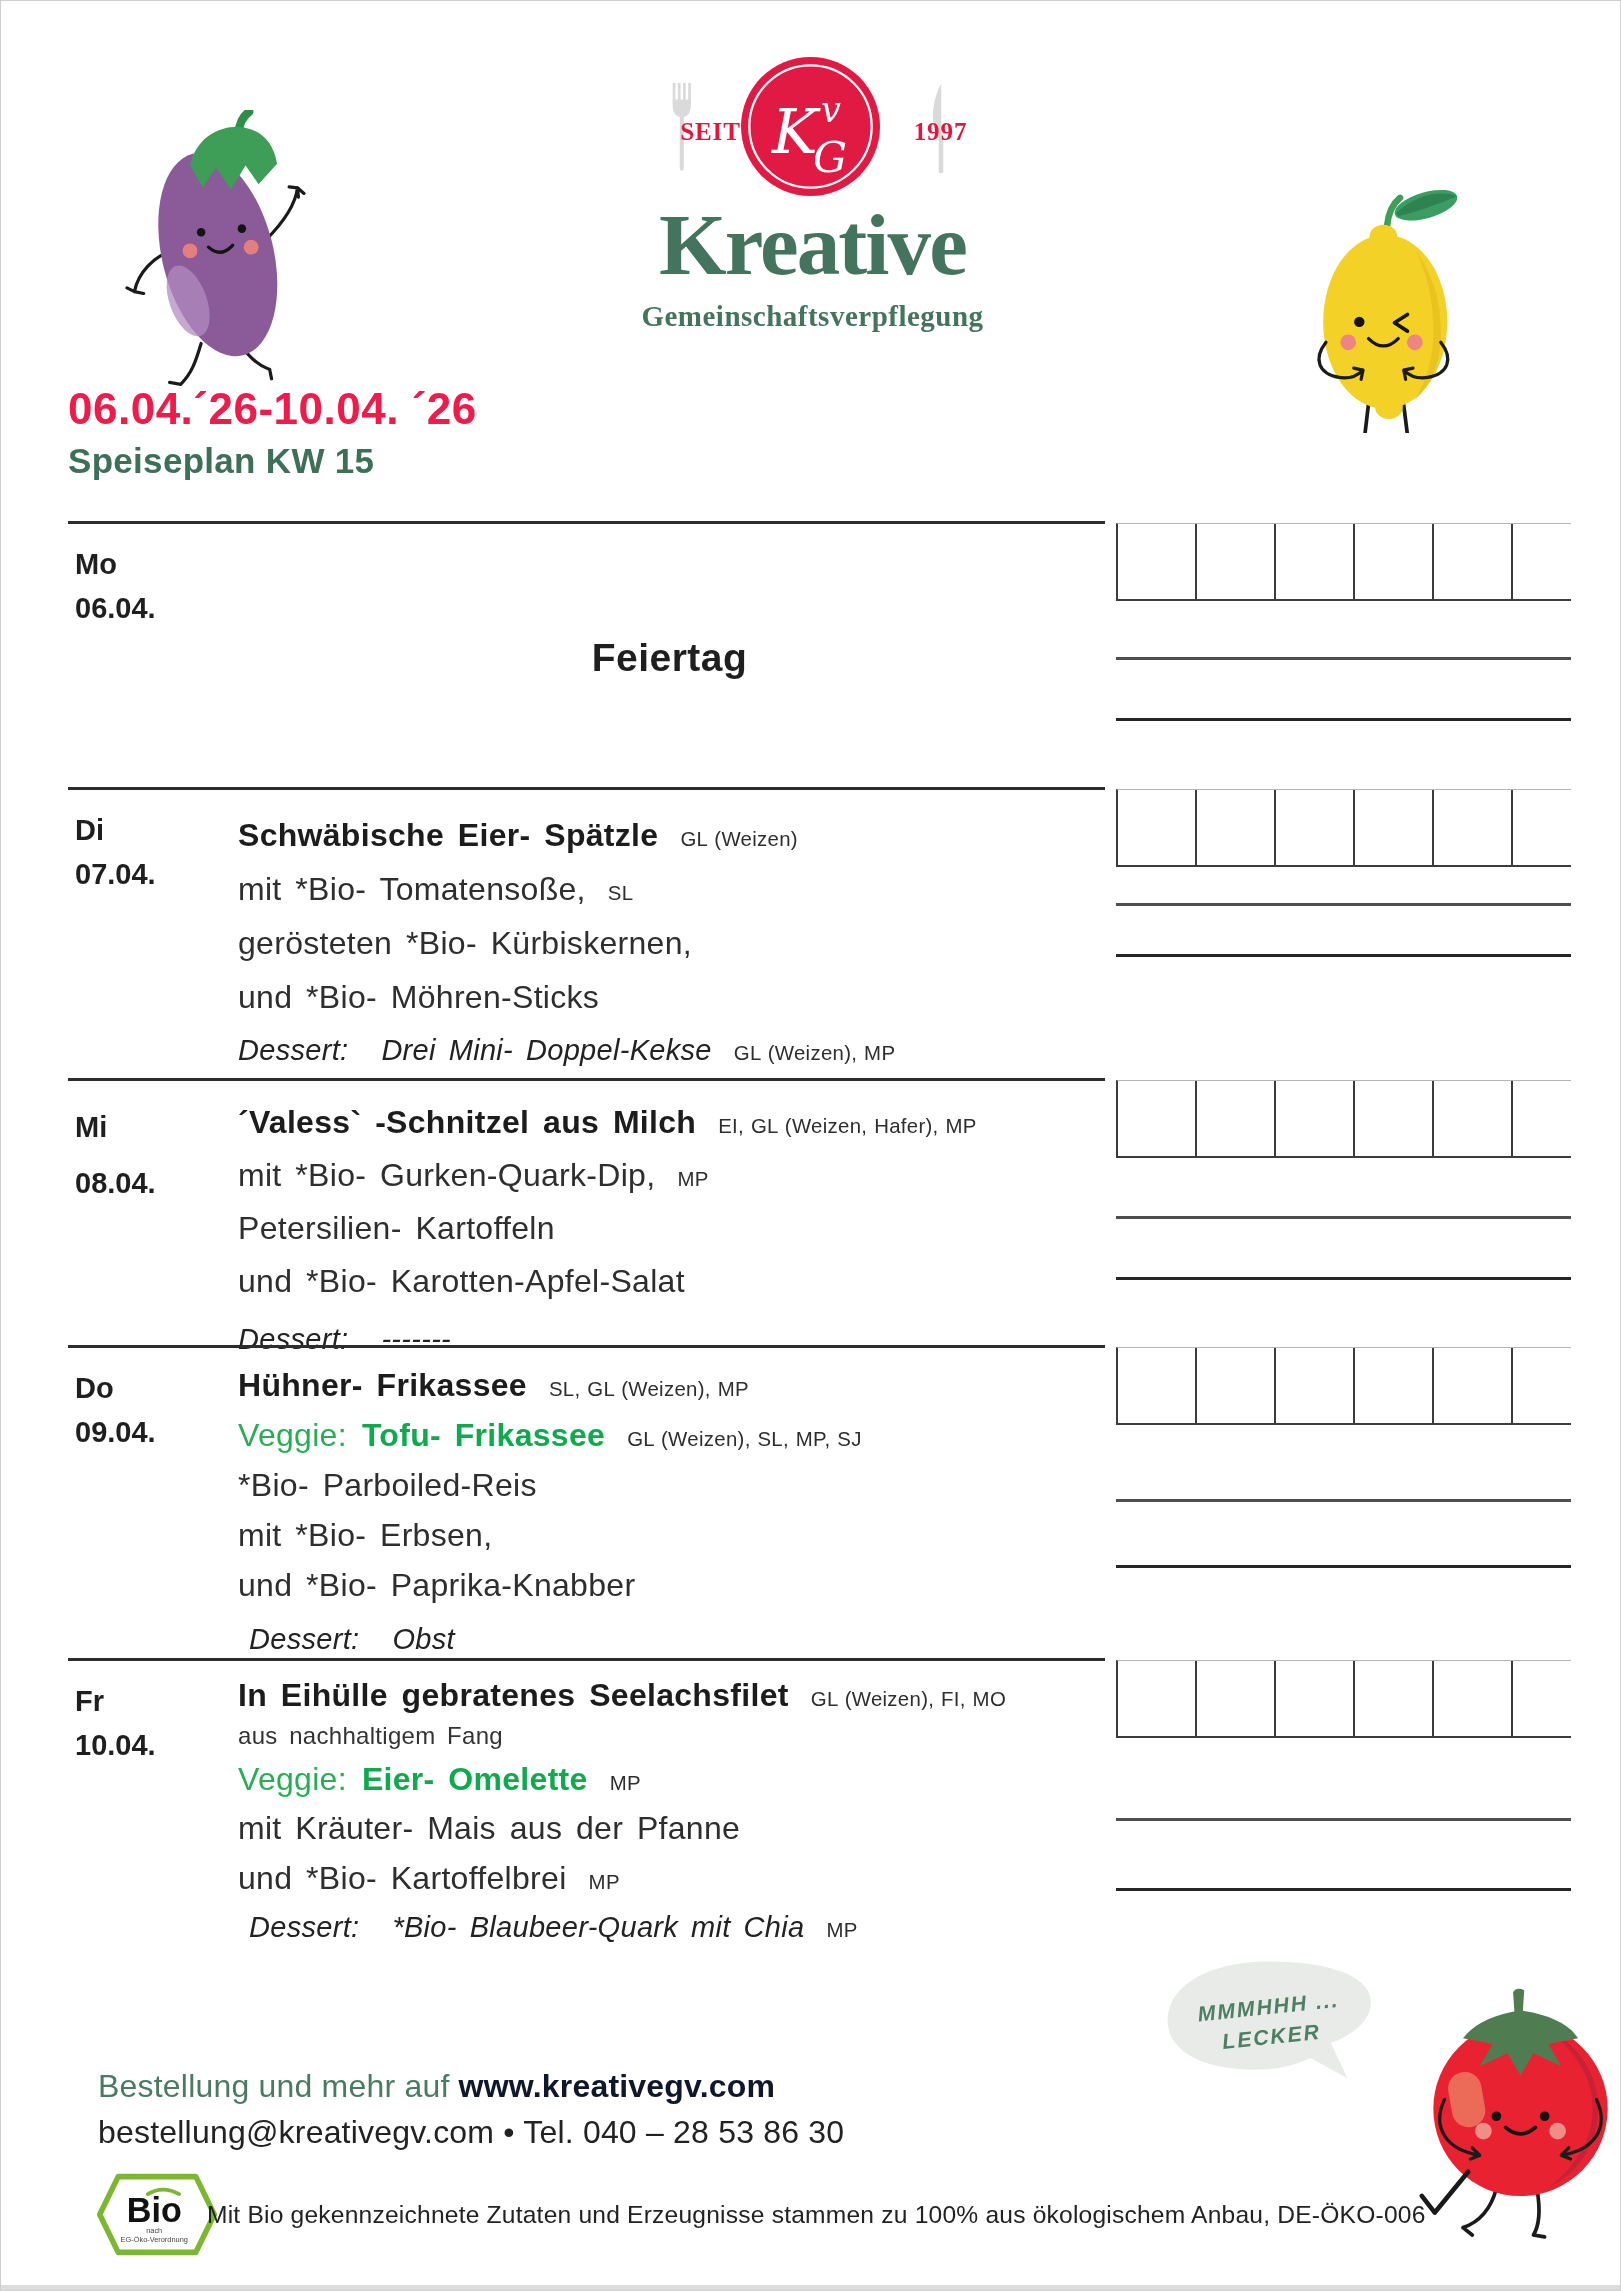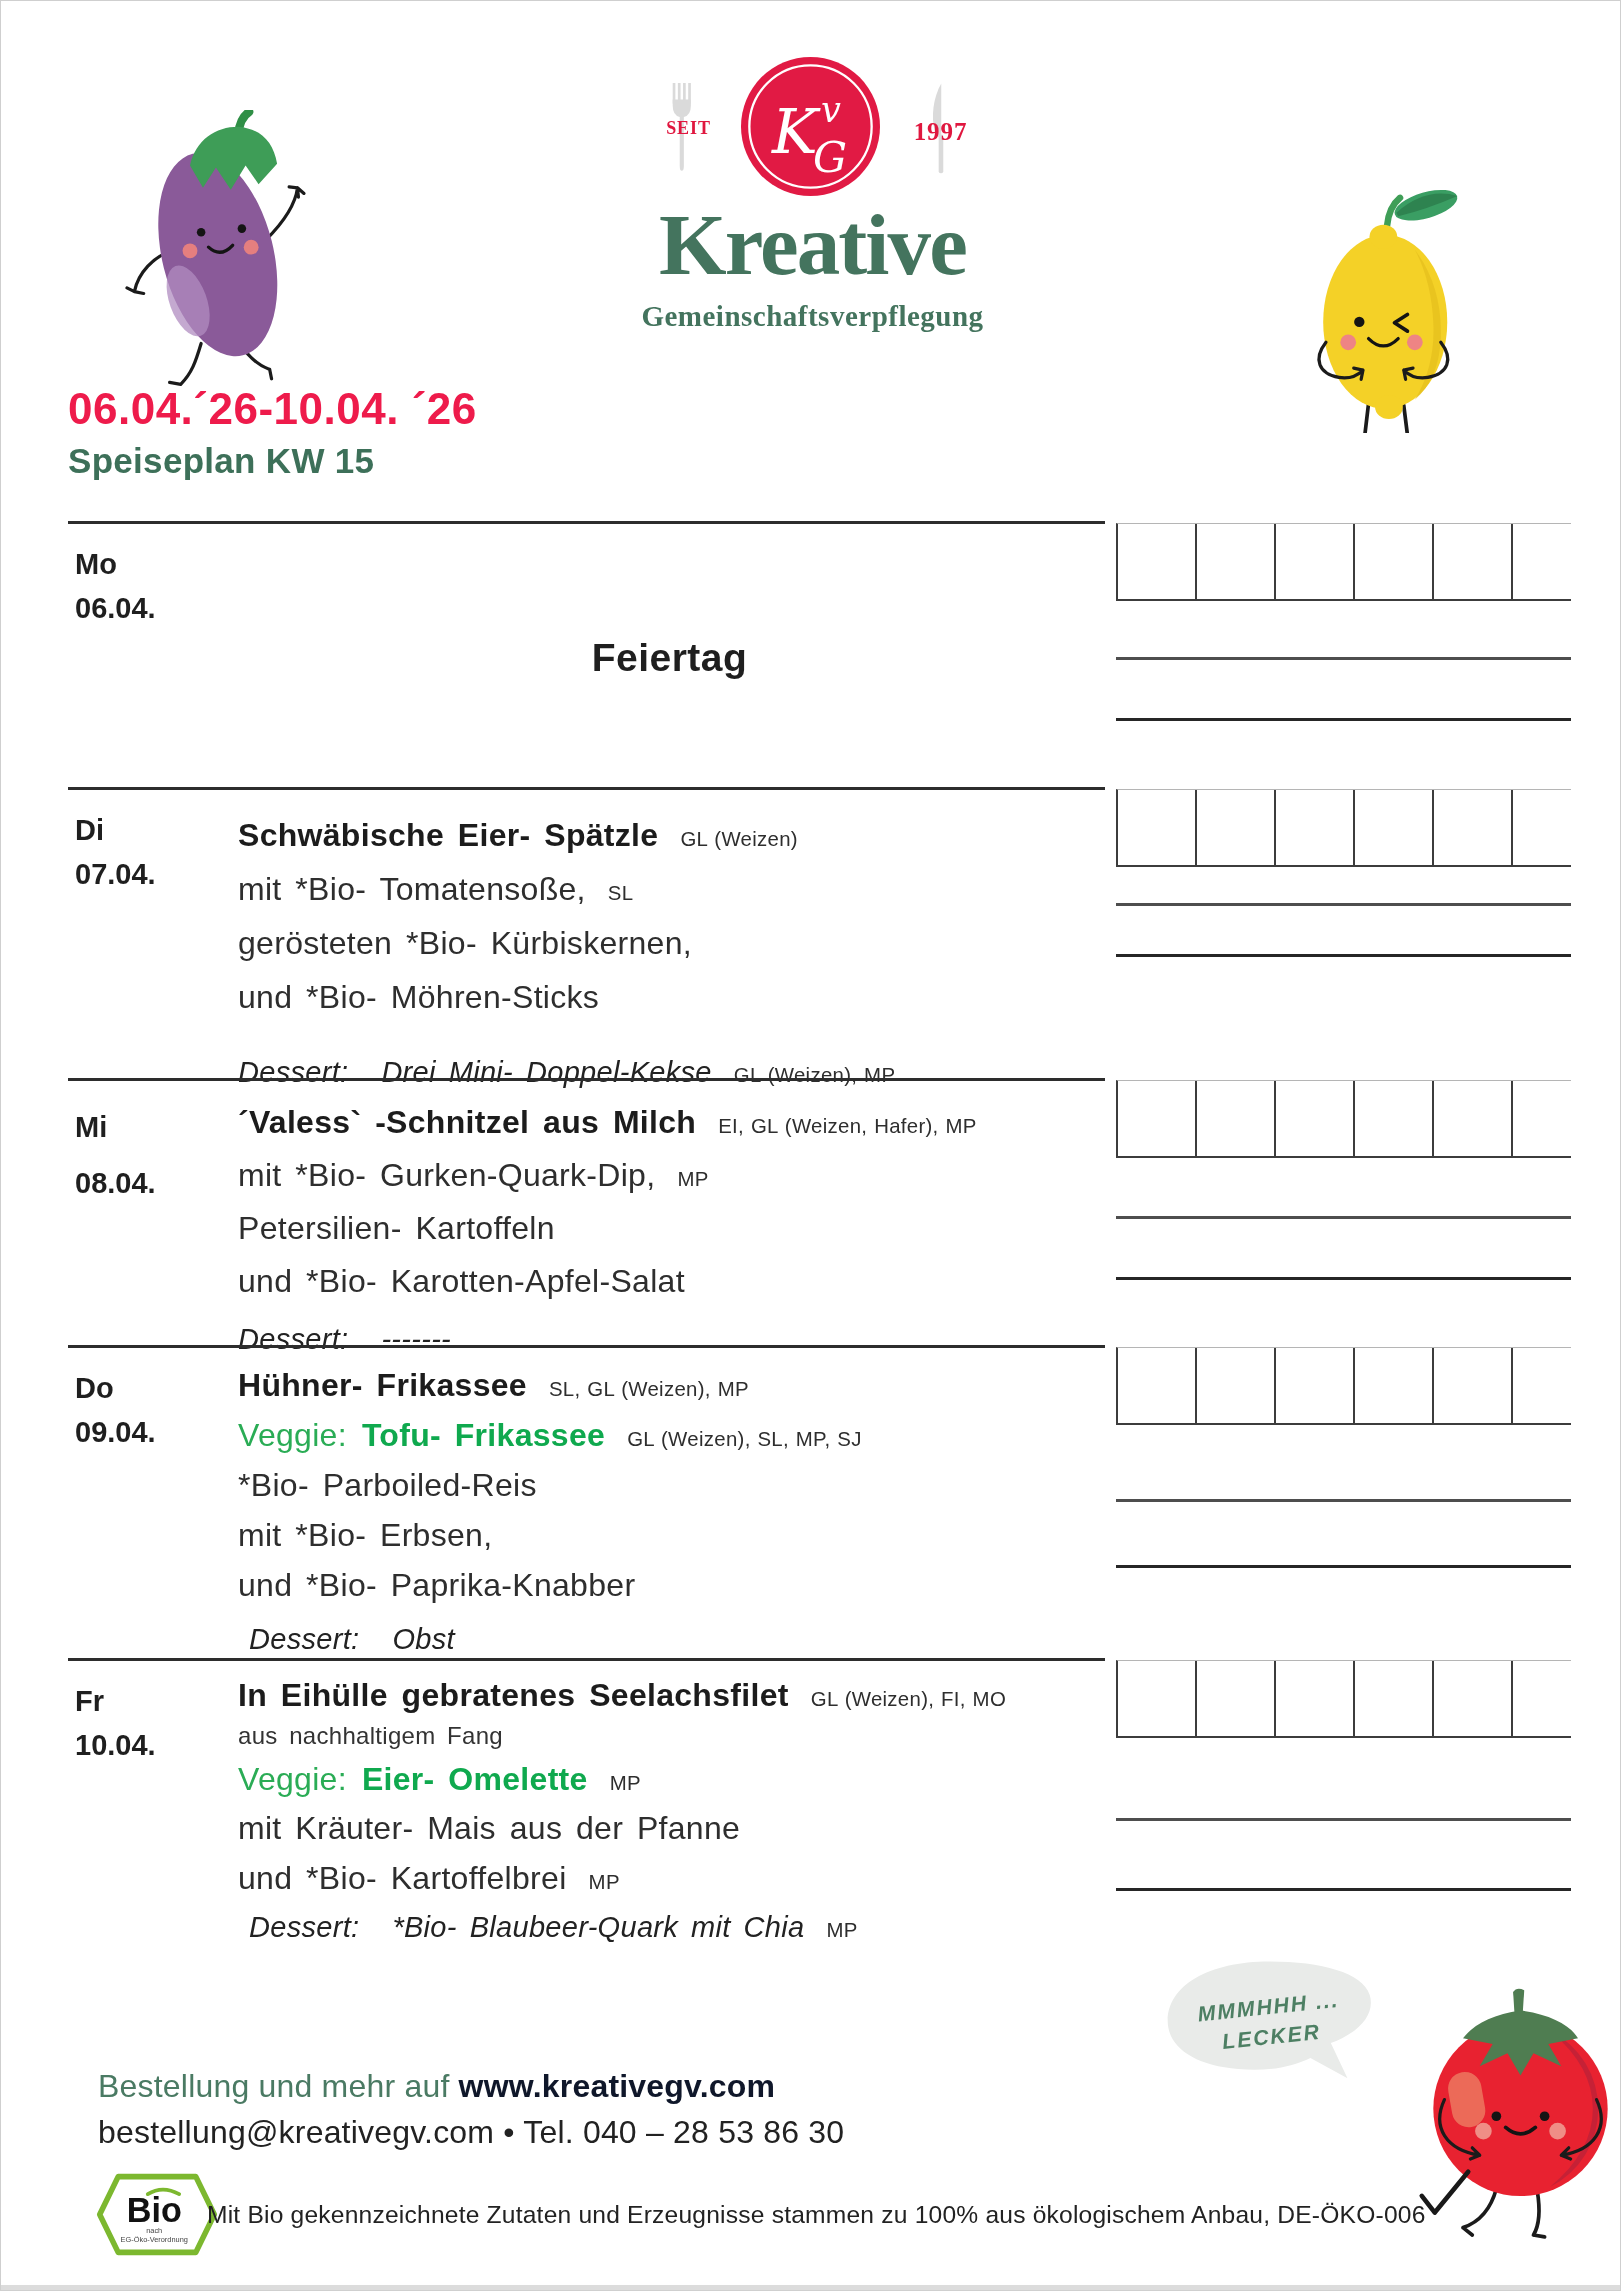--- a/index.html
+++ b/index.html
@@ -2,22 +2,22 @@
 <html style="font-size:15px"><head>
 <meta charset="utf-8">
 <style>
   html,body{margin:0;padding:0;background:#f3f3f3;}
   .page{position:relative;width:1621px;height:2291px;background:#ffffff;border:0.9px solid #cfcfcf;
         box-sizing:border-box;font-family:"Liberation Sans",sans-serif;overflow:hidden;margin:0 auto;}
   .abs{position:absolute;}
 
   
   .logo-circle{position:absolute;left:740px;top:56px;width:139px;height:139px;}
-  .seit{position:absolute;left:646px;top:117px;width:83px;text-align:center;
-        font-family:"Liberation Serif",serif;font-weight:700;font-size:18px;color:#e0173f;letter-spacing:0.9px;}
+  .seit{position:absolute;left:668px;top:117px;width:83px;text-align:center;
+        font-family:"Liberation Serif",serif;font-weight:700;font-size:25px;color:#e0173f;letter-spacing:0.9px;}
   .year{position:absolute;left:898px;top:117px;width:83px;text-align:center;
         font-family:"Liberation Serif",serif;font-weight:700;font-size:25px;color:#e0173f;letter-spacing:0.9px;}
   .brand{position:absolute;left:598px;top:197px;width:427px;text-align:center;
          font-family:"Liberation Serif",serif;font-weight:700;font-size:87px;color:#44745e;letter-spacing:-1.9px;line-height:93px;}
   .brand-sub{position:absolute;left:598px;top:299px;width:427px;text-align:center;
          font-family:"Liberation Serif",serif;font-weight:700;font-size:29px;color:#44745e;letter-spacing:0.5px;}
   .date-range{position:absolute;left:67px;top:383px;font-size:44px;font-weight:800;color:#ee1b4b;letter-spacing:0.5px;}
   .plan-title{position:absolute;left:67px;top:440px;font-size:35px;font-weight:800;color:#3d7059;letter-spacing:0.3px;}
 
   
@@ -158,21 +158,21 @@
     <div class="rule"></div>
     <div class="day-col">
       <div>Di</div>
       <div>07.04.</div>
     </div>
     <div class="content" style="top:28px">
       <div class="line" style="height:54px"><span class="dish">Schwäbische Eier- Spätzle</span><span class="alg">GL (Weizen)</span></div>
       <div class="line" style="height:54px"><span>mit *Bio- Tomatensoße,</span><span class="alg">SL</span></div>
       <div class="line" style="height:54px"><span>gerösteten *Bio- Kürbiskernen,</span></div>
       <div class="line" style="height:54px"><span>und *Bio- Möhren-Sticks</span></div>
-      <div class="line dessert" style="margin-top:23px"><span>Dessert:</span><span class="dtext">Drei Mini- Doppel-Kekse</span><span class="alg">GL (Weizen), MP</span></div>
+      <div class="line dessert" style="margin-top:1px"><span>Dessert:</span><span class="dtext">Drei Mini- Doppel-Kekse</span><span class="alg">GL (Weizen), MP</span></div>
     </div>
     <div class="ordergrid">
       <div class="cell"></div>
         <div class="cell"></div>
         <div class="cell"></div>
         <div class="cell"></div>
         <div class="cell"></div>
         <div class="cell last"></div>
     </div>
     <div class="wline" style="top:114px"></div>

